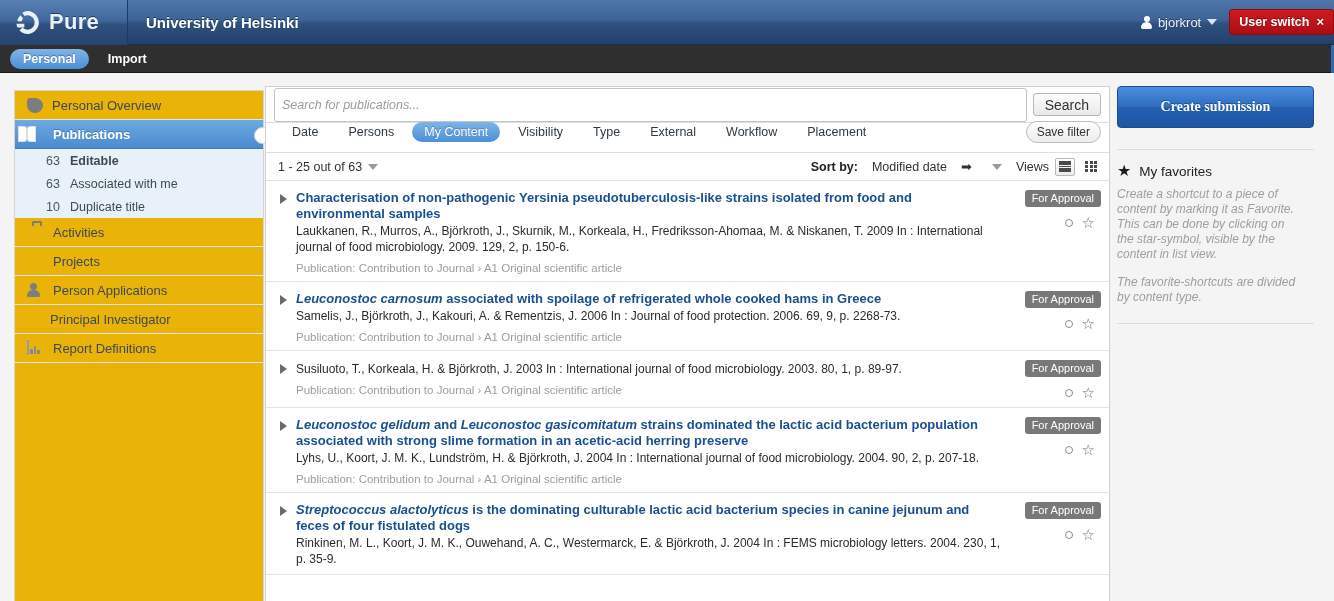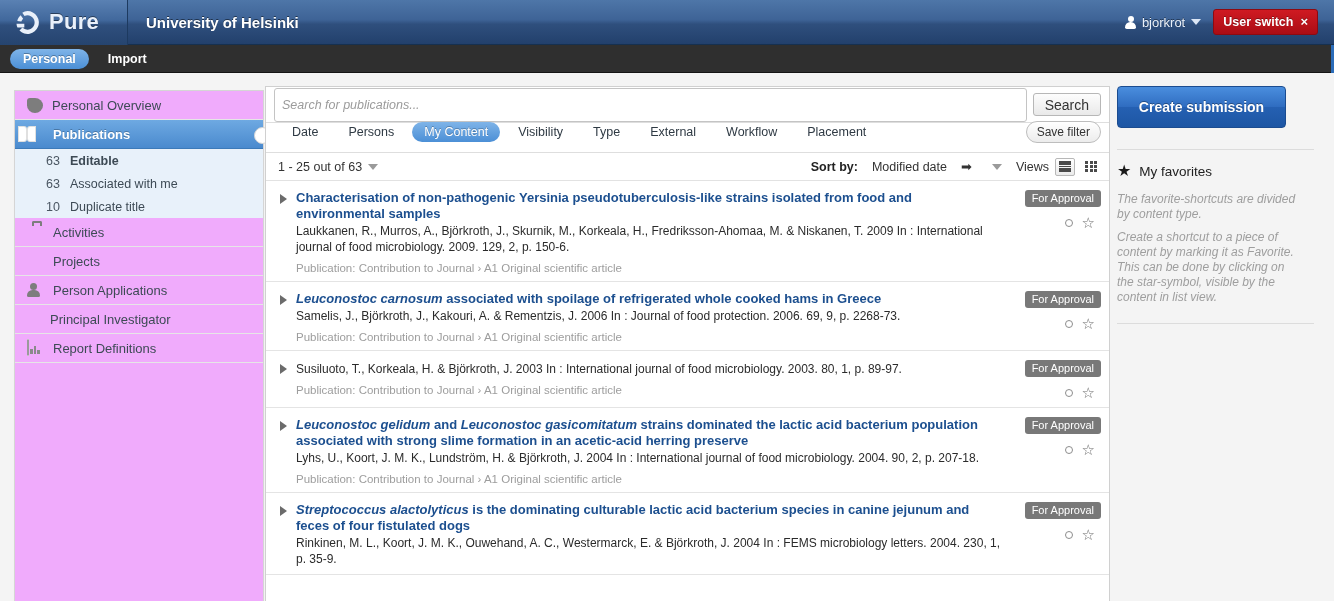--- a/index.html
+++ b/index.html
@@ -27,21 +27,21 @@
   .logo-mark { width: 27px; height: 27px; position: relative; flex: none; }
   .logo-text {
     color: #e9f0fa; font-size: 22px; font-weight: bold; letter-spacing: .3px;
     text-shadow: 0 -1px 0 rgba(0,0,0,.45);
   }
   .org-name {
     color: #ffffff; font-size: 15px; font-weight: bold; padding-left: 18px;
     text-shadow: 0 -1px 0 rgba(0,0,0,.5);
   }
   .header-right {
-    margin-left: auto; display: flex; align-items: center; gap: 12px; padding-right: 16px;
+    margin-left: auto; display: flex; align-items: center; gap: 12px; padding-right: 0;
   }
   .user-chip {
     display: flex; align-items: center; gap: 6px; color: #eaf1fb; font-size: 13px;
     text-shadow: 0 -1px 0 rgba(0,0,0,.45); cursor: pointer;
   }
   .user-bust { width: 11px; height: 13px; position: relative; display: inline-block; }
   .user-bust::before { content:""; position:absolute; left:3px; top:0; width:6px; height:6px; border-radius:50%; background:#fff; }
   .user-bust::after { content:""; position:absolute; left:0; top:6px; width:11px; height:7px; border-radius:6px 6px 2px 2px; background:#fff; }
   .caret-down {
     width: 0; height: 0; border-left: 5px solid transparent; border-right: 5px solid transparent;
@@ -76,21 +76,21 @@
     background: #f4f4f4;
   }
   .right-edge {
     position: absolute; top: 45px; right: 0; width: 3px; height: 556px;
     background: #2b6cb9;
   }
 
   
   .sidebar {
     position: absolute; left: 14px; top: 17px; width: 250px; height: 511px;
-    background: #f0abfc; border: 1px solid #d5d5d5; border-bottom: none;
+    background: #eab308; border: 1px solid #d5d5d5; border-bottom: none;
     box-shadow: 0 1px 1px rgba(0,0,0,.04);
   }
   .nav-row {
     height: 29px; display: flex; align-items: center; gap: 9px;
     padding-left: 12px; border-bottom: 1px solid #e6e6e6;
     font-size: 13px; color: #3d4a55; cursor: pointer;
   }
   .nav-row.active {
     background: linear-gradient(to bottom, #6ea9e2 0%, #4a8ace 100%);
     color: #ffffff; font-weight: bold; text-shadow: 0 -1px 0 rgba(0,0,0,.25);
@@ -221,26 +221,26 @@
   }
   .pub-icons { display: flex; align-items: center; gap: 9px; margin-top: 8px; padding-right: 6px; }
   .circle-ico { width: 8px; height: 8px; border: 1px solid #8d8d8d; border-radius: 50%; cursor: pointer; }
   .star-ico { font-size: 15px; color: #6f6f6f; line-height: 1; cursor: pointer; }
 
   
   .rightcol {
     position: absolute; left: 1117px; top: 13px; width: 205px;
   }
   .create-btn {
-    width: 169px; height: 42px;
+    width: 197px; height: 42px;
     background: linear-gradient(to bottom, #4a8ede 0%, #2f6cc0 50%, #2560b2 51%, #1d56a4 100%);
     border: 1px solid #1b4c90; border-radius: 4px; color: #ffffff;
     font-size: 14px; font-weight: bold; text-shadow: 0 -1px 0 rgba(0,0,0,.35);
     cursor: pointer; display: flex; align-items: center; justify-content: center;
-    font-family: Liberation Sans, sans-serif;
+    font-family: Liberation Serif, serif;
   }
   .fav-sep { width: 197px; height: 1px; background: #dcdcdc; margin-top: 21px; }
   .fav-head { display: flex; align-items: center; gap: 8px; margin-top: 13px; }
   .fav-star { font-size: 16px; color: #1a1a1a; line-height: 1; }
   .fav-title { font-size: 13.5px; color: #222; }
   .fav-text {
     font-size: 12px; color: #9e9e9e; font-style: italic; line-height: 15px;
     margin-top: 8px; width: 182px;
   }
   .fav-text.second { margin-top: 13px; }
@@ -470,18 +470,18 @@
     </div>
   </div>
 
   <div class="rightcol">
     <div class="create-btn">Create submission</div>
     <div class="fav-sep"></div>
     <div class="fav-head">
       <span class="fav-star">★</span>
       <span class="fav-title">My favorites</span>
     </div>
+    <div class="fav-text">Create a shortcut to a piece of content by marking it as Favorite. This can be done by clicking on the star-symbol, visible by the content in list view.</div>
     <div class="fav-text second">The favorite-shortcuts are divided by content type.</div>
-    <div class="fav-text">Create a shortcut to a piece of content by marking it as Favorite. This can be done by clicking on the star-symbol, visible by the content in list view.</div>
     <div class="fav-sep2"></div>
   </div>
 
 </div>
 
 </body></html>

